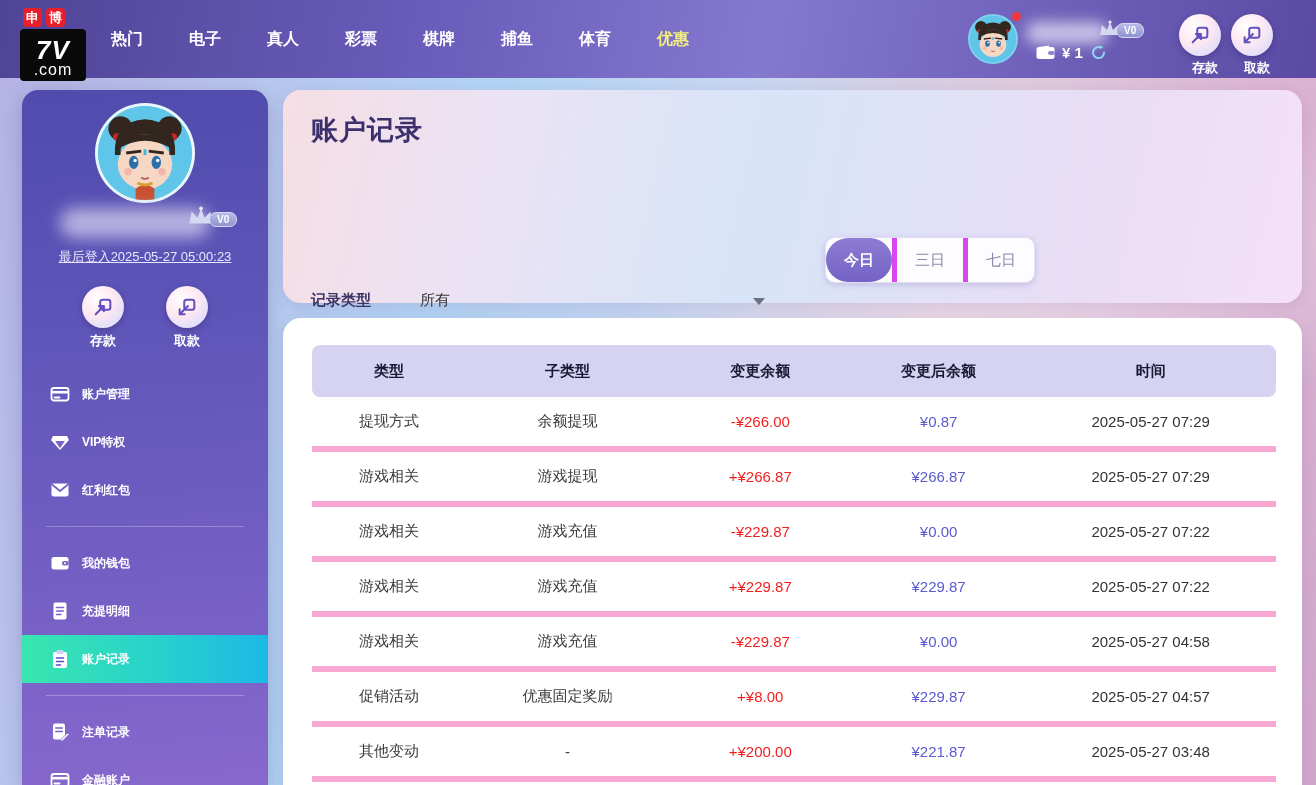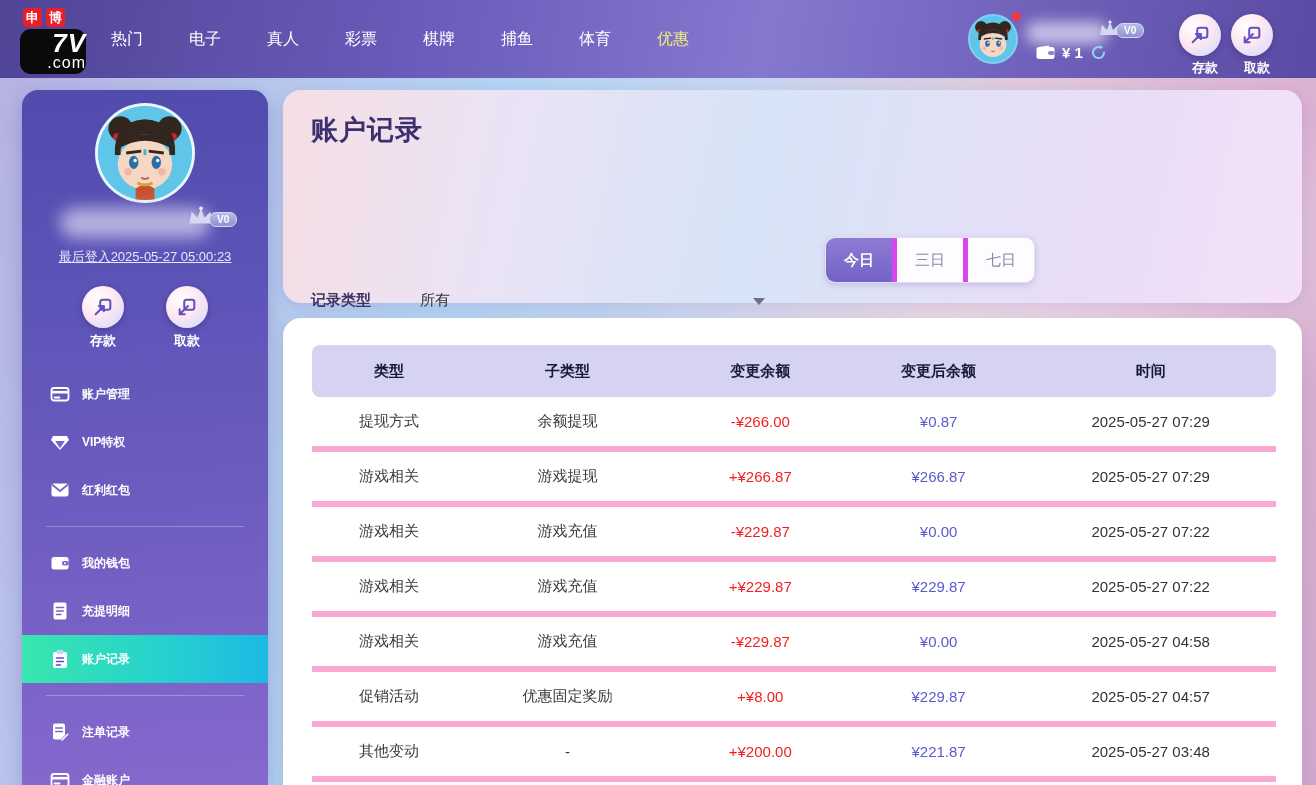--- a/index.html
+++ b/index.html
@@ -12,26 +12,26 @@
   }
 
   
   .topbar { position:absolute; left:0; top:0; width:1316px; height:78px;
     background:linear-gradient(100deg,#4f4496 0%,#695cba 32%,#8478cf 58%,#5a4aa4 100%);
     display:flex; align-items:center; }
   .logo { position:absolute; left:20px; top:8px; width:74px; }
   .logo-badges { display:flex; gap:4px; margin-left:3px; }
   .logo-badge { width:19px; height:19px; background:#e81f2a; border-radius:4px;
     color:#fff; font-size:13px; font-weight:bold; display:flex; align-items:center; justify-content:center; }
-  .logo-main { margin-top:2px; background:#0a0a0a; color:#fff; border-radius:11px;
-    width:66px; text-align:right; padding:1px 0 3px; line-height:1; }
+  .logo-main { margin-top:2px; background:#0a0a0a; color:#fff; border-radius:4px;
+    width:66px; text-align:center; padding:8px 0 3px; line-height:1; }
   .logo-7v { font-size:26px; font-weight:bold; font-style:italic; letter-spacing:1px; }
   .logo-com { font-size:16px; font-weight:normal; letter-spacing:1px; margin-top:-1px; }
   .topnav { position:absolute; left:88px; top:0; height:78px; display:flex; align-items:center; }
-  .topnav-item { color:#fff; font-size:16px; font-weight:normal; padding:0 15px; margin:0 8px; cursor:pointer; }
+  .topnav-item { color:#fff; font-size:16px; font-weight:bold; padding:0 15px; margin:0 8px; cursor:pointer; }
   .topnav-item.hl { color:#f3ef7d;text-align:center; }
   .tb-user { position:absolute; left:968px; top:14px; display:flex; }
   .tb-avatar { position:relative; width:50px; height:50px; border-radius:50%; overflow:hidden;
     border:2px solid #7fd0ef; background:#5fc6e9; }
   .tb-avatar svg { width:100%; height:100%; }
   .tb-dot { position:absolute; left:1012px; top:12px; width:9px; height:9px; border-radius:50%; background:#f2373d; }
   .tb-blur { position:absolute; left:1026px; top:22px; width:82px; height:22px; border-radius:12px;
     background:rgba(215,210,240,.85); filter:blur(7px); }
   .tb-crown { position:absolute; left:1098px; top:20px; display:flex; align-items:flex-end; }
   .vip-badge { background:linear-gradient(180deg,#b9bce8,#8e93cf); color:#fff; font-size:10px; font-weight:bold;
@@ -83,21 +83,21 @@
     border-left:6px solid transparent; border-right:6px solid transparent; border-top:7px solid #6f6f86; }
   .f-date { position:absolute; left:137px; top:246px; width:353px; height:40px;
     border-bottom:1px dashed #9a9ab4; cursor:pointer; }
   .f-date .val { font-size:15px; color:#333; line-height:32px; }
   .cal { position:absolute; right:2px; top:2px; }
   .range-group { position:absolute; left:542px; top:147px; width:210px; height:46px; display:flex;
     background:#fdfdff; border-radius:10px; overflow:hidden;
     box-shadow:0 2px 6px rgba(110,90,170,.25); border:1px solid #e3def2; }
   .range-btn { flex:1; display:flex; align-items:center; justify-content:center;
     font-size:15px; color:#8b87a8; cursor:pointer; border-left:5px solid #d946ef; }
-  .range-btn:first-child { border-left:none; }
+  .range-btn:first-child { border-left:none;border-radius:22px; }
   .range-btn.active { background:linear-gradient(180deg,#8d7bd4,#7463c4); color:#fff; font-weight:bold; }
 
   .table-card { position:absolute; left:283px; top:318px; width:1019px; height:500px;
     border-radius:18px 18px 0 0; background:#ffffff; box-shadow:0 4px 14px rgba(120,90,160,.18); }
   .tbl { position:absolute; left:29px; top:27px; width:964px; }
   .tbl-head { display:flex; height:52px; background:#d5d2f2; border-radius:8px; align-items:center; }
   .tbl-head .cell { font-size:15px; font-weight:bold; color:#191932; }
   .tbl-row { display:flex; height:55px; align-items:center; border-bottom:6px solid #f9a8d4; }
   .cell { text-align:center; font-size:15px; color:#3a3a3a; }
   .c0 { width:16%; } .c1 { width:21%; } .c2 { width:19%; } .c3 { width:18%; } .c4 { width:26%; }

